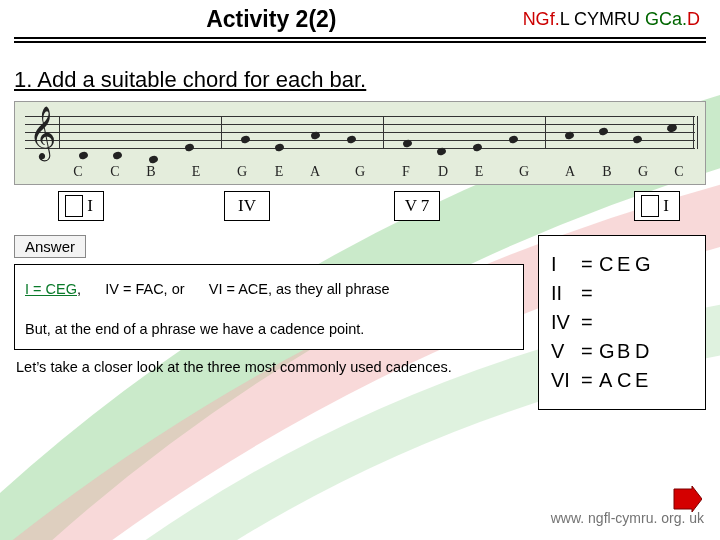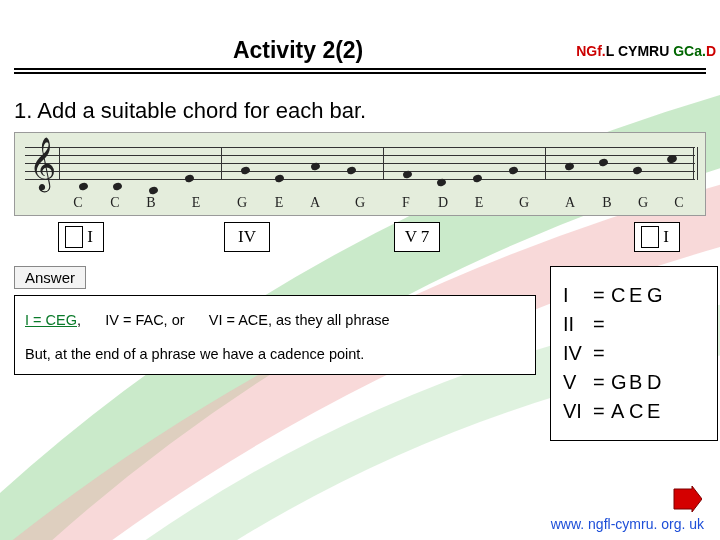--- a/index.html
+++ b/index.html
@@ -1,54 +1,54 @@
 <!DOCTYPE html>
 <html><head>
 <meta charset="utf-8">
 <style>
   * { box-sizing: border-box; margin: 0; padding: 0; }
   body { width: 720px; height: 540px; font-family: Arial, sans-serif; position: relative; background: #fff; overflow: hidden; }
   .bgstripes { position: absolute; inset: 0; z-index: 0; pointer-events: none; }
   .content { position: relative; z-index: 1; }
-  .header { display: flex; justify-content: space-between; align-items: center; padding: 6px 4px 4px 20px; margin-top: 31px; }
+  .header { display: flex; justify-content: space-between; align-items: center; padding: 6px 20px 4px 20px; }
   .title { font-size: 23px; font-weight: bold; text-align: center; flex: 1; }
-  .brand { font-size: 14px; font-weight: bold; white-space: nowrap; }
+  .brand { font-size: 18px; font-weight: normal; white-space: nowrap; }
   .brand .r1 { color: #c00; }
   .brand .k { color: #000; }
   .brand .g { color: #060; }
   .brand .r2 { color: #c00; }
   .hrwrap { padding: 0 14px; }
   .hr1 { border: none; border-top: 2px solid #000; }
   .hr2 { border: none; border-top: 2px solid #000; margin-top: 2px; }
-  .question { font-size: 22px; padding: 24px 14px 8px 14px; }
+  .question { font-size: 22px; padding: 24px 14px 8px 14px; text-decoration: underline; }
   .staffwrap { padding: 0 14px; }
   .staffbg { background: #e4eddc; border: 1px solid #9a9a9a; position:relative; }
   .staff { position: relative; height: 62px; }
   .staffline { position: absolute; left: 10px; right: 10px; height: 1px; background: #333; }
   .barline { position: absolute; top: 14px; height: 33px; width: 1px; background: #333; }
   .clef { position: absolute; left: 14px; top: 4px; font-size: 46px; font-family: serif; color:#222; }
   .note { position: absolute; width: 9px; height: 7px; border-radius: 50%; background: #222; transform: rotate(-15deg); }
   .letters { display: flex; font-size: 14px; font-family: 'Times New Roman', serif; color: #222; padding: 0 0 4px 44px; }
   .letters span { display:inline-block; text-align:center; }
   .chordrow { position: relative; height: 36px; margin: 6px 14px 0 14px; }
   .chordbox { position: absolute; top: 0; width: 46px; height: 30px; border: 1.5px solid #000; background: #fff; display: flex; align-items: center; justify-content: center; font-size: 17px; font-family: 'Times New Roman', serif; }
   .chordbox.empty::before { content: ""; position: absolute; left: 6px; top: 3px; width: 16px; height: 20px; border: 1.5px solid #000; }
-  .lower { display: flex; padding: 8px 2px 0 14px; gap: 14px; }
+  .lower { display: flex; padding: 8px 14px 0 14px; gap: 14px; }
   .leftcol { flex: 1; }
   .answerbtn { display: inline-block; border: 1px solid #888; background: #f3f3f3; padding: 2px 10px; font-size: 15px; margin-bottom: 6px; }
   .answerbox { border: 1.5px solid #000; background: #fff; padding: 8px 10px; font-size: 14.5px; line-height: 1.5; }
   .answerbox .ceg { color: #0a7a2a; text-decoration: underline; }
   .closer { font-size: 14.5px; padding: 8px 2px 0 2px; line-height: 1.35; }
   .rightcol { width: 168px; position: relative; }
   .keybox { border: 1.5px solid #000; background: #fff; padding: 14px 12px; font-size: 20px; font-family: Arial, sans-serif; line-height: 1.45; }
   .keybox .row { display: flex; }
   .keybox .lab { width: 30px; }
   .keybox .eq { width: 18px; }
   .keybox .nts span { display:inline-block; width: 18px; }
-  .footer { position: absolute; bottom: 8px; right: 16px; font-size: 14px; color: #1d4ed8; z-index:2; }
+  .footer { position: absolute; bottom: 14px; right: 16px; font-size: 14px; color: #737373; z-index:2; }
   .navarrow { position: absolute; right: 18px; bottom: 28px; width: 30px; height: 26px; z-index:2; }
 </style>
 </head>
 <body>
 
 <svg class="bgstripes" viewBox="0 0 720 540" preserveAspectRatio="none">
   <path d="M -80 620 Q 260 260 760 120" stroke="#9fd89f" stroke-width="70" fill="none" opacity="0.55"></path>
   <path d="M -60 640 Q 300 320 780 200" stroke="#f2b3b3" stroke-width="60" fill="none" opacity="0.5"></path>
   <path d="M 80 620 Q 380 380 780 320" stroke="#bfe6bf" stroke-width="50" fill="none" opacity="0.5"></path>
 </svg>
@@ -139,22 +139,23 @@
     <div class="leftcol">
       <div class="answerbtn">Answer</div>
       <div class="answerbox">
         <div style="margin-top:6px">
           <span class="ceg">I = CEG</span><span>,</span>
           &nbsp;&nbsp;&nbsp;&nbsp;
           <span>IV = FAC,  or</span>
           &nbsp;&nbsp;&nbsp;&nbsp;
           <span>VI = ACE, as they all phrase</span>
         </div>
-        <div style="margin-top:12px">But, at the end of a phrase we have a cadence point.</div>
+        <div style="margin-top:18px">But, at the end of a phrase we have a cadence point.</div>
       </div>
+      <div class="closer">Let’s take a closer look at the three most commonly used cadences.</div>
     </div>
     <div class="rightcol">
       <div class="keybox">
         <div class="row">
             <span class="lab">I</span>
             <span class="eq">=</span>
             <span class="nts"><span>C</span><span>E</span><span>G</span></span>
           </div>
         <div class="row">
             <span class="lab">II</span>

